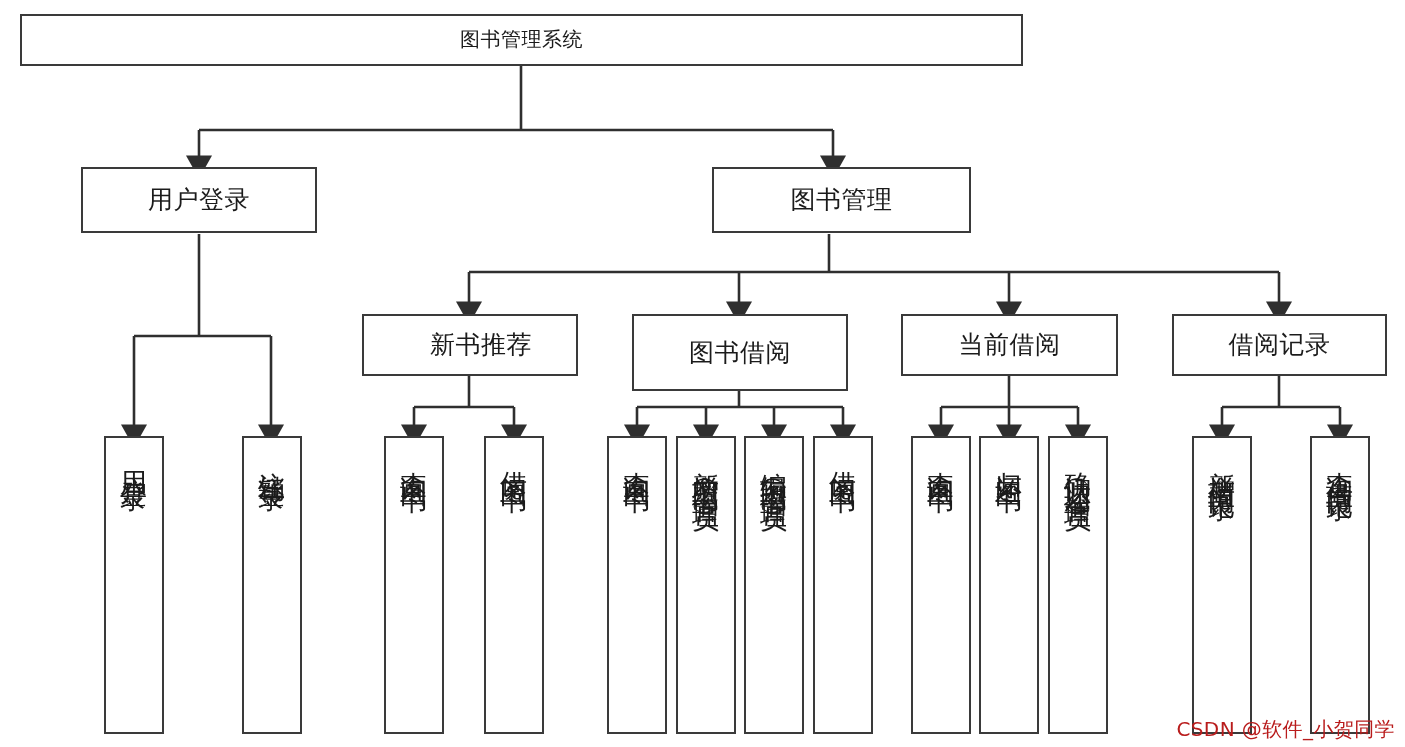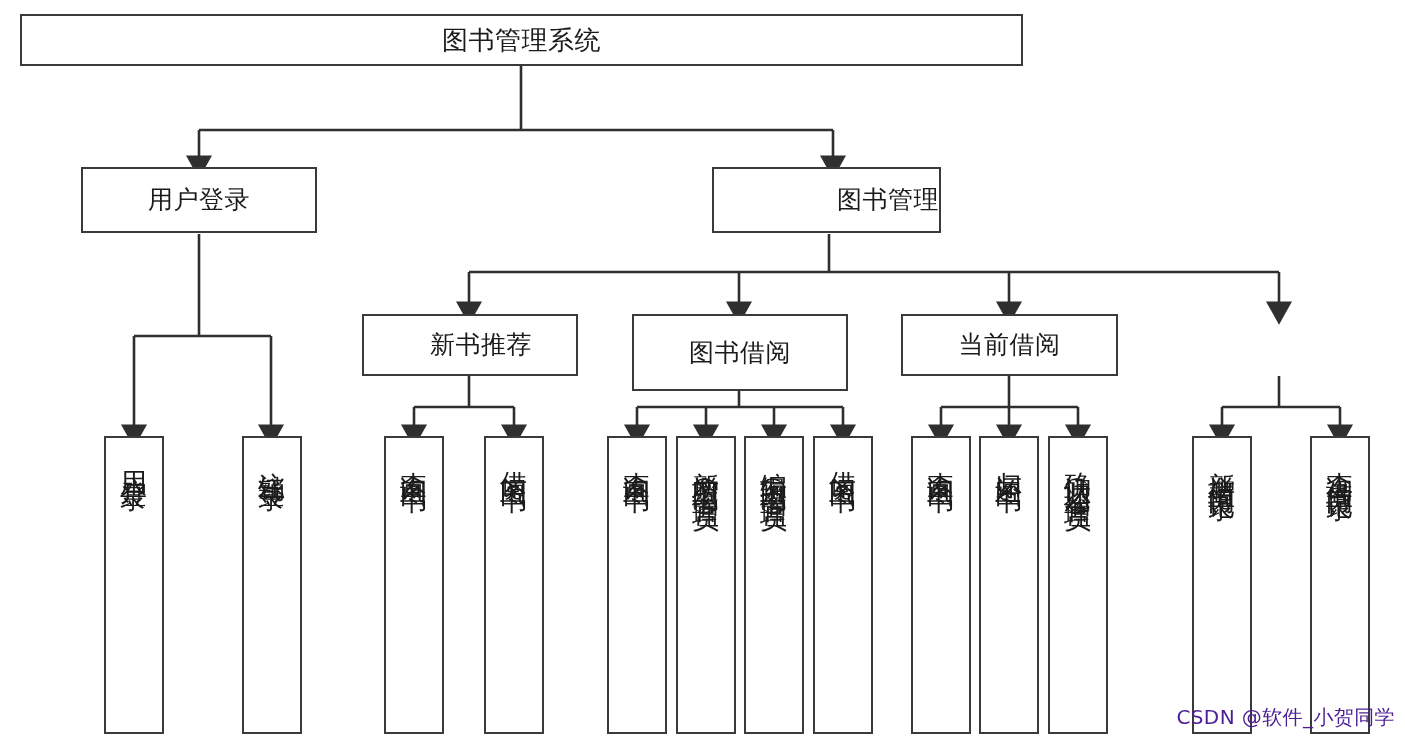--- a/index.html
+++ b/index.html
@@ -40,40 +40,40 @@
     text-align: center;
     line-height: 1.18;
     color: #1b1b1b;
     white-space: nowrap;
   }
   .node.horizontal .node-label {
     font-size: 25px;
     letter-spacing: 0.5px;
   }
   .node.root .node-label {
-    font-size: 26px;
+    font-size: 20px;
   }
   .node.vertical {
     align-items: flex-start;
     padding-top: 12px;
   }
   .node.vertical .node-label {
     writing-mode: vertical-rl;
     text-orientation: upright;
     font-size: 27px;
     line-height: 1.0;
     letter-spacing: 5px;
     white-space: pre;
   }
   .watermark {
     position: absolute;
     right: 10px;
-    bottom: 16px;
+    bottom: 4px;
     font-size: 20px;
-    color: #4c1d95;
+    color: #b91c1c;
     letter-spacing: 0.4px;
     white-space: nowrap;
     user-select: none;
   }
 </style>
 </head>
 <body>
 
 <div id="diagram-root">
 
@@ -128,36 +128,39 @@
   </svg>
 
   <div class="node root horizontal" style="left:20px; top:14px; width:1003px; height:52px;">
     <span class="node-label">图书管理系统</span>
   </div>
 
   <div class="node horizontal" style="left:81px; top:167px; width:236px; height:66px;">
     <span class="node-label">用户登录</span>
   </div>
 
-  <div class="node horizontal" style="left:712px; top:167px; width:229px; height:66px;justify-content:flex-end;">
+  <div class="node horizontal" style="left:712px; top:167px; width:259px; height:66px;">
     <span class="node-label">图书管理</span>
   </div>
 
   <div class="node horizontal" style="left:362px; top:314px; width:216px; height:62px;padding-left:22px;">
     <span class="node-label">新书推荐</span>
   </div>
 
   <div class="node horizontal" style="left:632px; top:314px; width:216px; height:77px;">
     <span class="node-label">图书借阅</span>
   </div>
 
   <div class="node horizontal" style="left:901px; top:314px; width:217px; height:62px;">
     <span class="node-label">当前借阅</span>
   </div>
 
+  <div class="node horizontal" style="left:1172px; top:314px; width:215px; height:62px;">
+    <span class="node-label">借阅记录</span>
+  </div>
 
   <div class="node vertical" style="left:104px; top:436px; width:60px; height:298px;">
     <span class="node-label">用户登录</span>
   </div>
 
   <div class="node vertical" style="left:242px; top:436px; width:60px; height:298px;">
     <span class="node-label">注销登录</span>
   </div>
 
   <div class="node vertical" style="left:384px; top:436px; width:60px; height:298px;">

